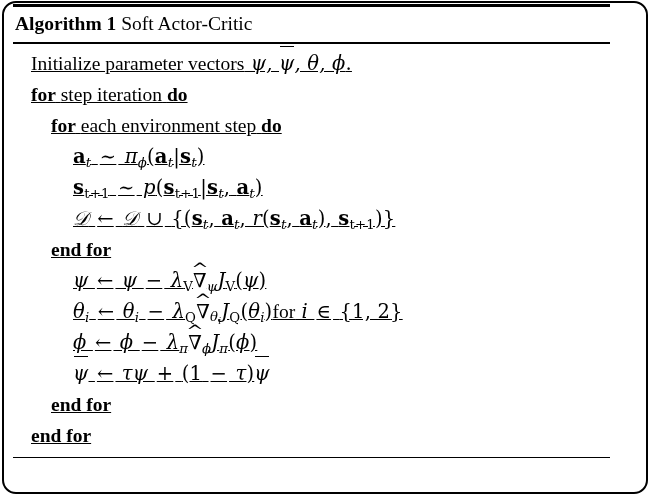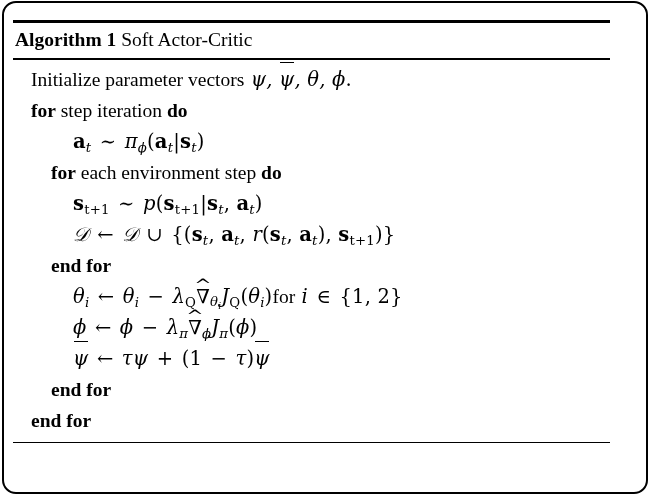--- a/index.html
+++ b/index.html
@@ -27,21 +27,21 @@
     width: 646px;
     height: 493px;
     border: 2px solid #000000;
     border-radius: 14px;
     box-sizing: border-box;
     pointer-events: none;
   }
   #algorithm {
     position: absolute;
     left: 13px;
-    top: 20px;
+    top: 4px;
     width: 597px;
   }
   .rule-top {
     height: 3px;
     background: #000000;
     width: 100%;
   }
   .rule-mid {
     height: 1.6px;
     background: #000000;
@@ -63,20 +63,21 @@
   }
   .alg-body {
     padding-top: 4px;
     padding-bottom: 6px;
   }
   .line {
     font-size: 19.5px;
     line-height: 31px;
     height: 31px;
     white-space: nowrap;
+    text-decoration: underline;
   }
   .ind1 { padding-left: 18px; }
   .ind2 { padding-left: 38px; }
   .ind3 { padding-left: 60px; }
   .kw { font-weight: bold; }
   
   .math {
     font-family: "DejaVu Serif", "Liberation Serif", serif;
     font-style: italic;
     font-size: 19.5px;
@@ -144,43 +145,46 @@
       <div class="line ind1">
         <span>Initialize parameter vectors</span><span class="math"> ψ, <span class="ovl">ψ</span>, θ, ϕ<span class="up">.</span></span>
       </div>
 
       <div class="line ind1">
         <span class="kw">for</span>
         <span>step iteration</span>
         <span class="kw">do</span>
       </div>
 
-      <div class="line ind3">
-        <span class="math"><span class="bf">a</span><sub>t</sub> <span class="op">∼</span> π<sub>ϕ</sub><span class="paren">(</span><span class="bf">a</span><sub>t</sub><span class="paren">|</span><span class="bf">s</span><sub>t</sub><span class="paren">)</span></span>
-      </div>
-
       <div class="line ind2">
         <span class="kw">for</span>
         <span>each environment step</span>
         <span class="kw">do</span>
       </div>
 
       <div class="line ind3">
+        <span class="math"><span class="bf">a</span><sub>t</sub> <span class="op">∼</span> π<sub>ϕ</sub><span class="paren">(</span><span class="bf">a</span><sub>t</sub><span class="paren">|</span><span class="bf">s</span><sub>t</sub><span class="paren">)</span></span>
+      </div>
+
+      <div class="line ind3">
         <span class="math"><span class="bf">s</span><sub><span class="up">t+1</span></sub> <span class="op">∼</span> p<span class="paren">(</span><span class="bf">s</span><sub><span class="up">t+1</span></sub><span class="paren">|</span><span class="bf">s</span><sub>t</sub><span class="up">,</span> <span class="bf">a</span><sub>t</sub><span class="paren">)</span></span>
       </div>
 
       <div class="line ind3">
         <span class="math"><span class="cal">𝒟</span> <span class="op">←</span> <span class="cal">𝒟</span> <span class="op">∪</span> <span class="paren">{(</span><span class="bf">s</span><sub>t</sub><span class="up">,</span> <span class="bf">a</span><sub>t</sub><span class="up">,</span> r<span class="paren">(</span><span class="bf">s</span><sub>t</sub><span class="up">,</span> <span class="bf">a</span><sub>t</sub><span class="paren">)</span><span class="up">,</span> <span class="bf">s</span><sub><span class="up">t+1</span></sub><span class="paren">)}</span></span>
       </div>
 
       <div class="line ind2">
         <span class="kw">end for</span>
       </div>
 
 
+      <div class="line ind3">
+        <span class="math">ψ <span class="op">←</span> ψ <span class="op">−</span> λ<sub><span class="up">V</span></sub><span class="hat nabla">∇</span><sub>ψ</sub>J<sub><span class="up">V</span></sub><span class="paren">(</span>ψ<span class="paren">)</span></span>
+      </div>
 
       <div class="line ind3">
         <span class="math">θ<sub>i</sub> <span class="op">←</span> θ<sub>i</sub> <span class="op">−</span> λ<sub><span class="up">Q</span></sub><span class="hat nabla">∇</span><sub>θ<sub>i</sub></sub>J<sub><span class="up">Q</span></sub><span class="paren">(</span>θ<sub>i</sub><span class="paren">)</span></span><span>for</span><span class="math"> i <span class="op">∈</span> <span class="paren">{</span><span class="up">1, 2</span><span class="paren">}</span></span>
       </div>
 
       <div class="line ind3">
         <span class="math">ϕ <span class="op">←</span> ϕ <span class="op">−</span> λ<sub>π</sub><span class="hat nabla">∇</span><sub>ϕ</sub>J<sub>π</sub><span class="paren">(</span>ϕ<span class="paren">)</span></span>
       </div>
 
       <div class="line ind3">

